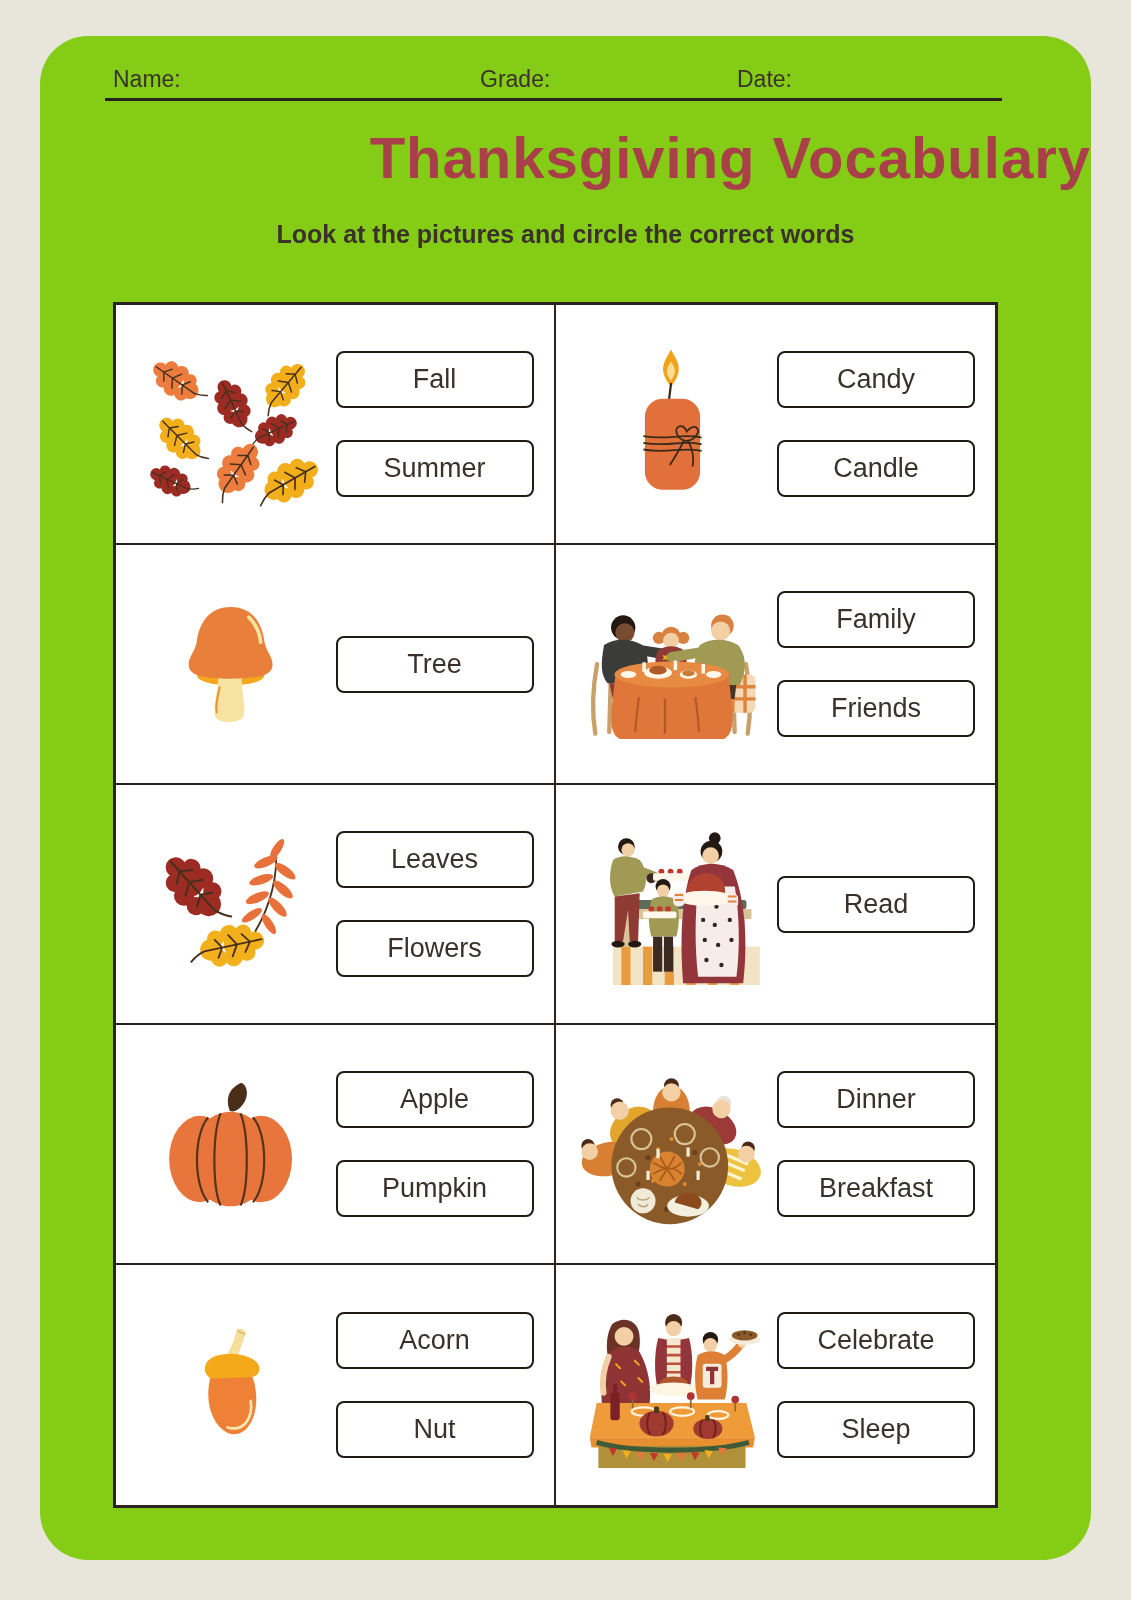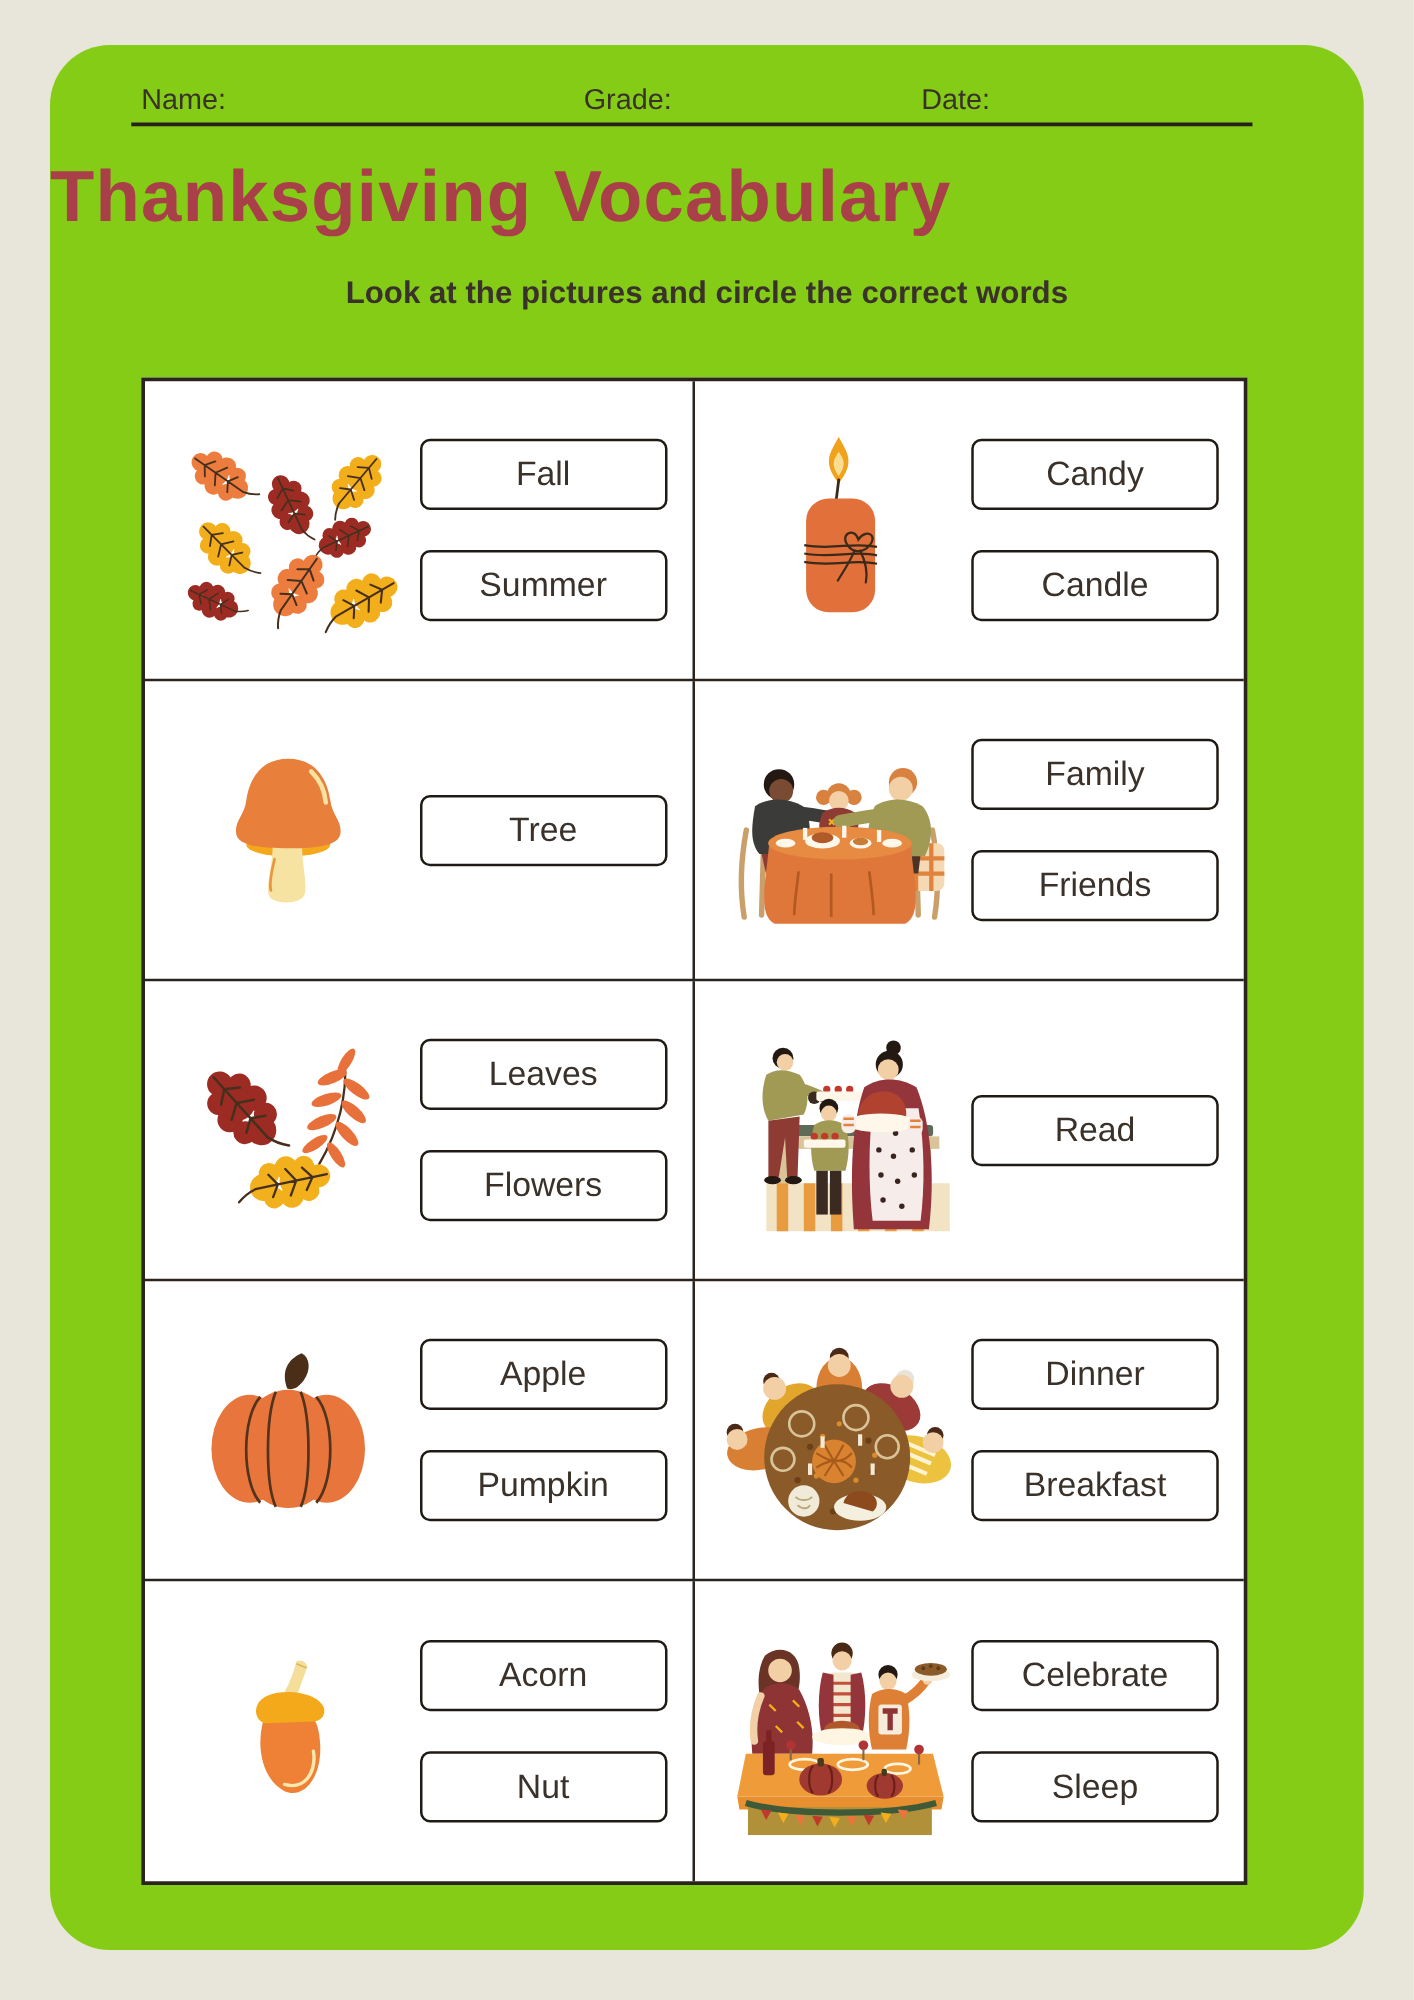--- a/index.html
+++ b/index.html
@@ -10,29 +10,29 @@
     position:relative;
     overflow:hidden;
   }
   .card {
     position:absolute; left:40px; top:36px;
     width:1051px; height:1524px;
     background:#84cc16; border-radius:48px;
   }
   .meta { position:absolute; top:30px; font-size:23px; color:#3a322a; }
   .meta-name  { left:73px; }
-  .meta-grade { left:427px;text-align:right; }
+  .meta-grade { left:440px;text-align:right; }
   .meta-date  { left:697px; }
   .rule {
     position:absolute; left:65px; top:62px; width:897px;
     border-top:3px solid #26211d; height:0;
   }
   .title {
     position:absolute; top:88px; left:0; width:100%;
-    margin:0; text-align:left;
+    margin:0; text-align:right;
     font-size:58px; font-weight:bold; letter-spacing:1px;
     color:#a93f48;
   }
   .subtitle {
     position:absolute; top:184px; left:0; width:100%;
     margin:0; text-align:center;
     font-size:25px; font-weight:bold; color:#3a322a;
   }
   .grid {
     position:absolute; left:73px; top:266px;

